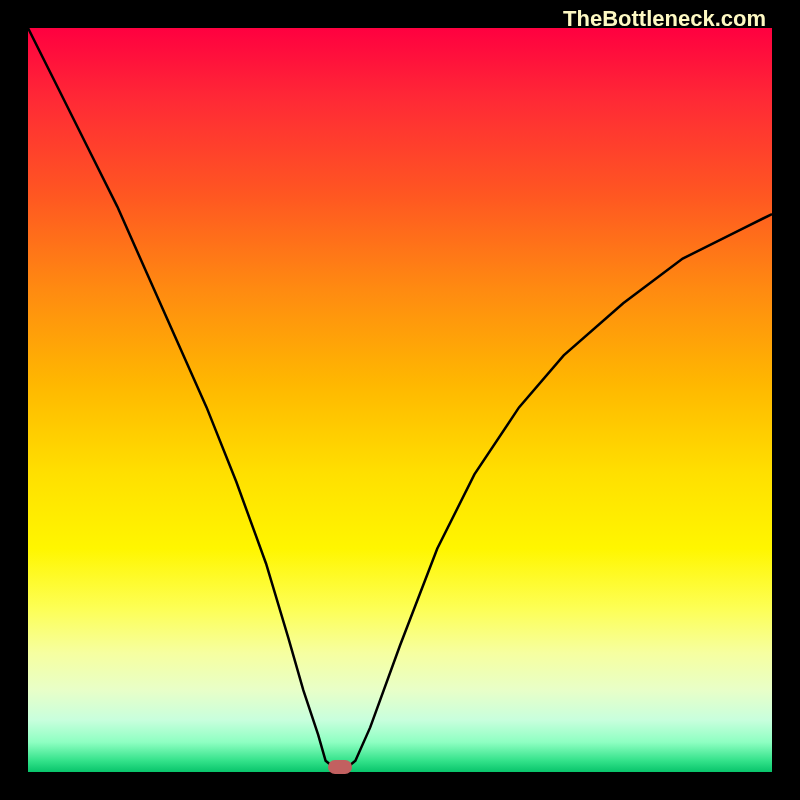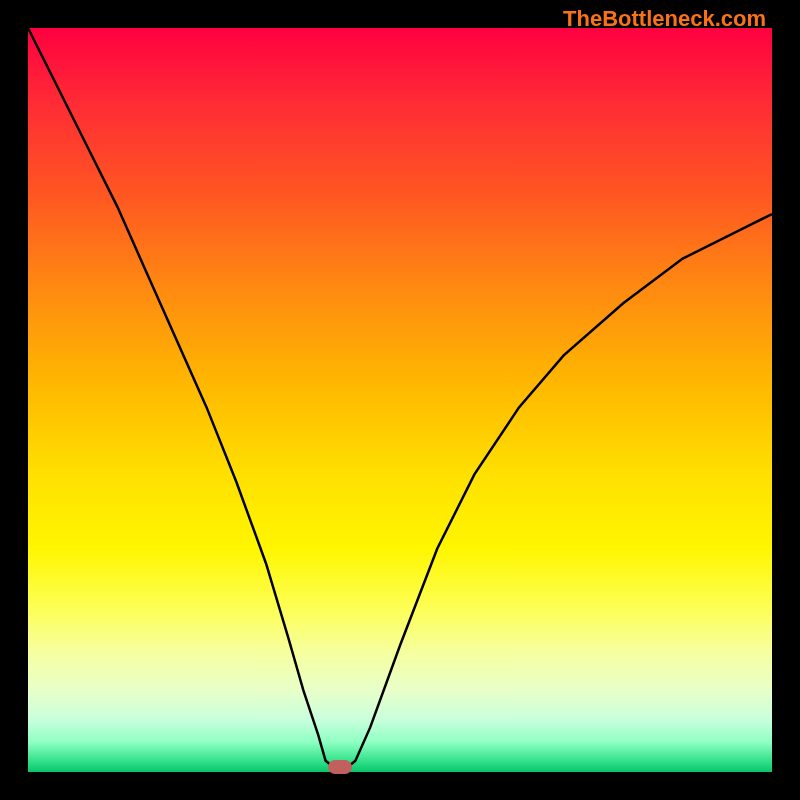--- a/index.html
+++ b/index.html
@@ -14,21 +14,21 @@
           #ffe000 60%,
           #fff600 70%,
           #fdff55 78%,
           #f6ffa0 84%,
           #e8ffc8 89%,
           #c8ffdd 93%,
           #8effc2 96%,
           #33e28a 98.5%,
           #08c46b 100%);
         }
-  .watermark{position:absolute;top:6px;right:34px;font:600 22px Arial,Helvetica,sans-serif;color:#f97316;}
+  .watermark{position:absolute;top:6px;right:34px;font:600 22px Arial,Helvetica,sans-serif;color:#fef9c3;}
   svg.curve{position:absolute;left:28px;top:28px;width:744px;height:744px;}
   .marker{position:absolute;width:24px;height:14px;border-radius:7px;background:#c26060;transform:translate(-50%,-50%);} 
 </style>
 </head>
 <body>
 
 <div class="frame">
   <div class="plot"></div>
 
   <svg class="curve" viewBox="0 0 744 744" preserveAspectRatio="none">

